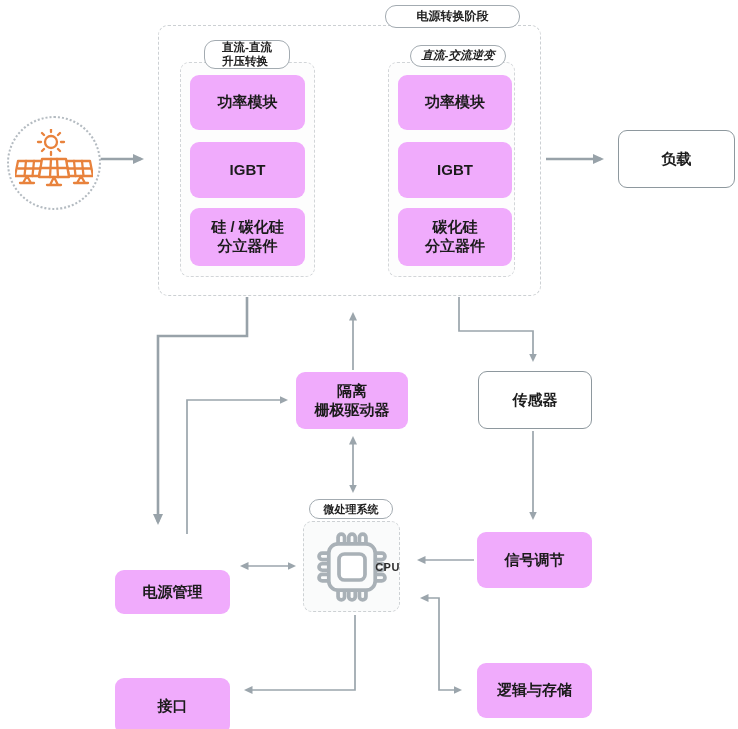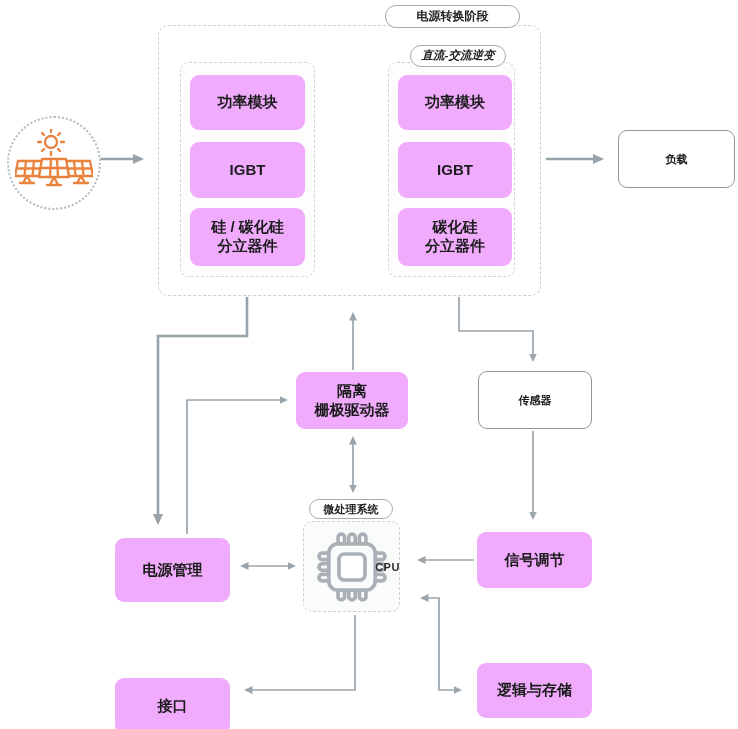--- a/index.html
+++ b/index.html
@@ -22,21 +22,21 @@
   
   .orange{
     background:#f0abfc;border-radius:9px;z-index:5;
     display:flex;align-items:center;justify-content:center;text-align:center;
     font-weight:bold;font-size:15px;line-height:1.25;white-space:pre-line;color:#1b1b1b;
   }
   
   .white-block{
     background:#fff;border:1.6px solid #8e989e;border-radius:9px;z-index:5;
     display:flex;align-items:center;justify-content:center;text-align:center;
-    font-weight:bold;font-size:11px;color:#1b1b1b;
+    font-weight:bold;font-size:15px;color:#1b1b1b;
   }
   
   .pv-badge{
     left:7px;top:116px;width:94px;height:94px;border:2px dotted #b4bbc1;border-radius:50%;
     display:flex;align-items:center;justify-content:center;z-index:2;background:#fff;
   }
   
   .mcu-box{
     left:303px;top:521px;width:97px;height:91px;border:1.5px dashed #cdd1d4;border-radius:9px;
     background:#fafbfb;z-index:2;display:flex;align-items:center;justify-content:center;
@@ -96,20 +96,22 @@
         <path d="M35,56 L39,48 L43,56 M32,56 H46"></path>
         <path d="M62,54 L66,47 L70,54 M59,54 H73"></path>
       </g>
     </svg>
   </div>
 
   <div class="abs dash-box" style="left:158px;top:25px;width:383px;height:271px;"></div>
   <div class="abs pill" style="left:385px;top:5px;width:135px;height:23px;font-size:12px;">电源转换阶段</div>
 
   <div class="abs dash-sub" style="left:180px;top:62px;width:135px;height:215px;"></div>
+  <div class="abs pill" style="left:204px;top:40px;width:86px;height:29px;">直流-直流
+升压转换</div>
   <div class="abs orange" style="left:190px;top:75px;width:115px;height:55px;">功率模块</div>
   <div class="abs orange" style="left:190px;top:142px;width:115px;height:56px;">IGBT</div>
   <div class="abs orange" style="left:190px;top:208px;width:115px;height:58px;">硅 / 碳化硅
 分立器件</div>
 
   <div class="abs dash-sub" style="left:388px;top:62px;width:127px;height:215px;"></div>
   <div class="abs pill" style="left:410px;top:45px;width:96px;height:22px;font-style:italic;">直流-交流逆变</div>
   <div class="abs orange" style="left:398px;top:75px;width:114px;height:55px;">功率模块</div>
   <div class="abs orange" style="left:398px;top:142px;width:114px;height:56px;">IGBT</div>
   <div class="abs orange" style="left:398px;top:208px;width:114px;height:58px;">碳化硅
@@ -134,18 +136,18 @@
         <use href="#pins" transform="rotate(180 42 42)"></use>
         <use href="#pins" transform="rotate(270 42 42)"></use>
         <rect x="17" y="17" width="50" height="50" rx="10" fill="#fafbfb"></rect>
         <rect x="28" y="28" width="28" height="28" rx="6" fill="#fff"></rect>
       </g>
     </svg>
   </div>
   <div class="cpu-text">CPU</div>
   <div class="abs pill" style="left:309px;top:499px;width:84px;height:20px;font-size:11px;">微处理系统</div>
 
-  <div class="abs orange" style="left:115px;top:538px;width:115px;height:64px;">电源管理</div>
+  <div class="abs orange" style="left:115px;top:570px;width:115px;height:44px;">电源管理</div>
   <div class="abs orange" style="left:477px;top:532px;width:115px;height:56px;">信号调节</div>
   <div class="abs orange" style="left:115px;top:662px;width:115px;height:56px;margin-top:16px;">接口</div>
   <div class="abs orange" style="left:477px;top:663px;width:115px;height:55px;">逻辑与存储</div>
 
 </div>
 
 </body></html>

